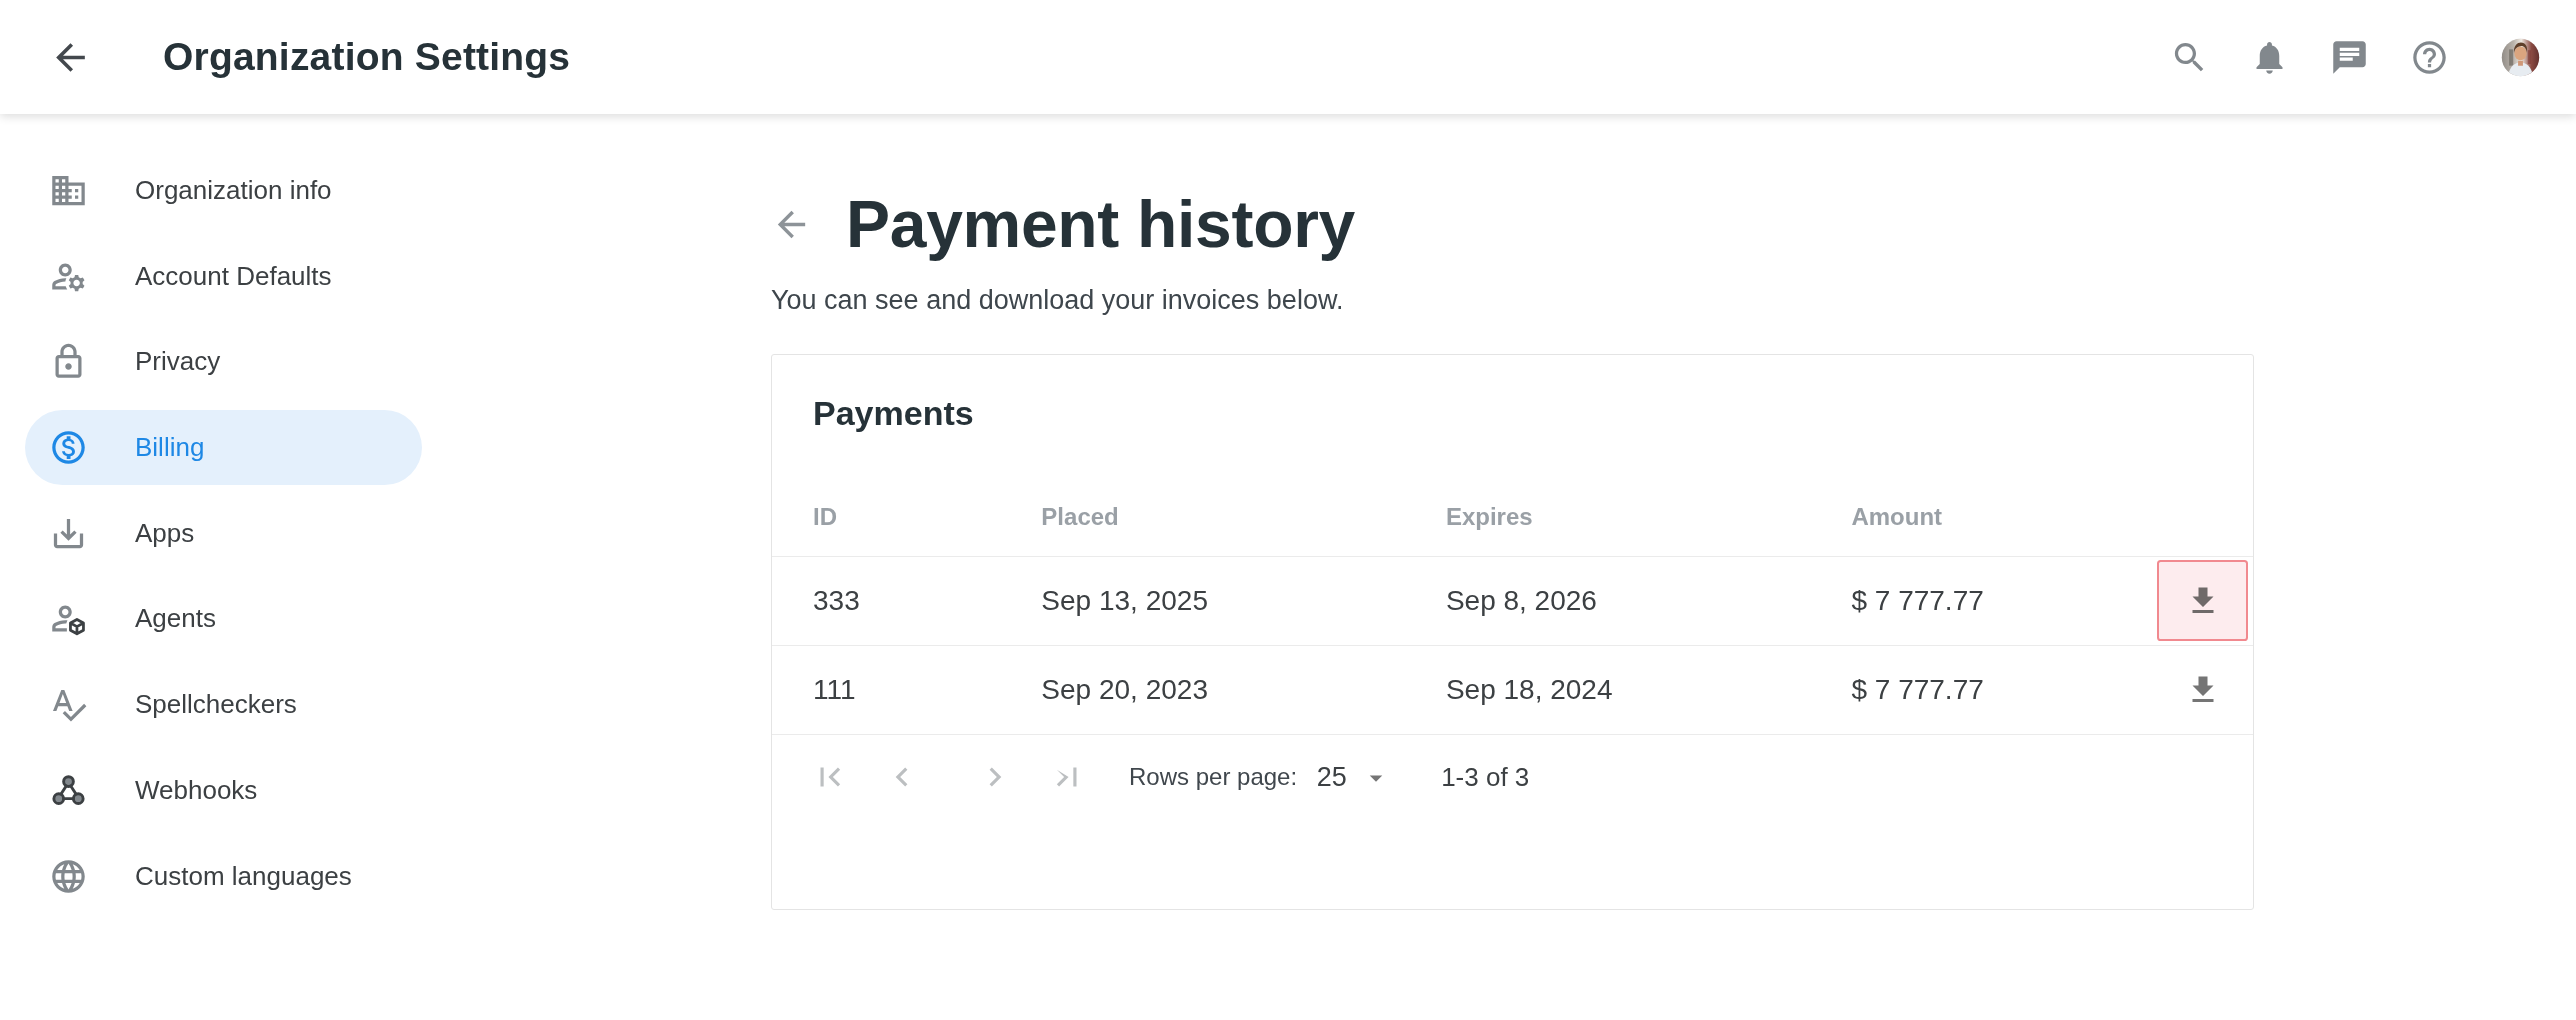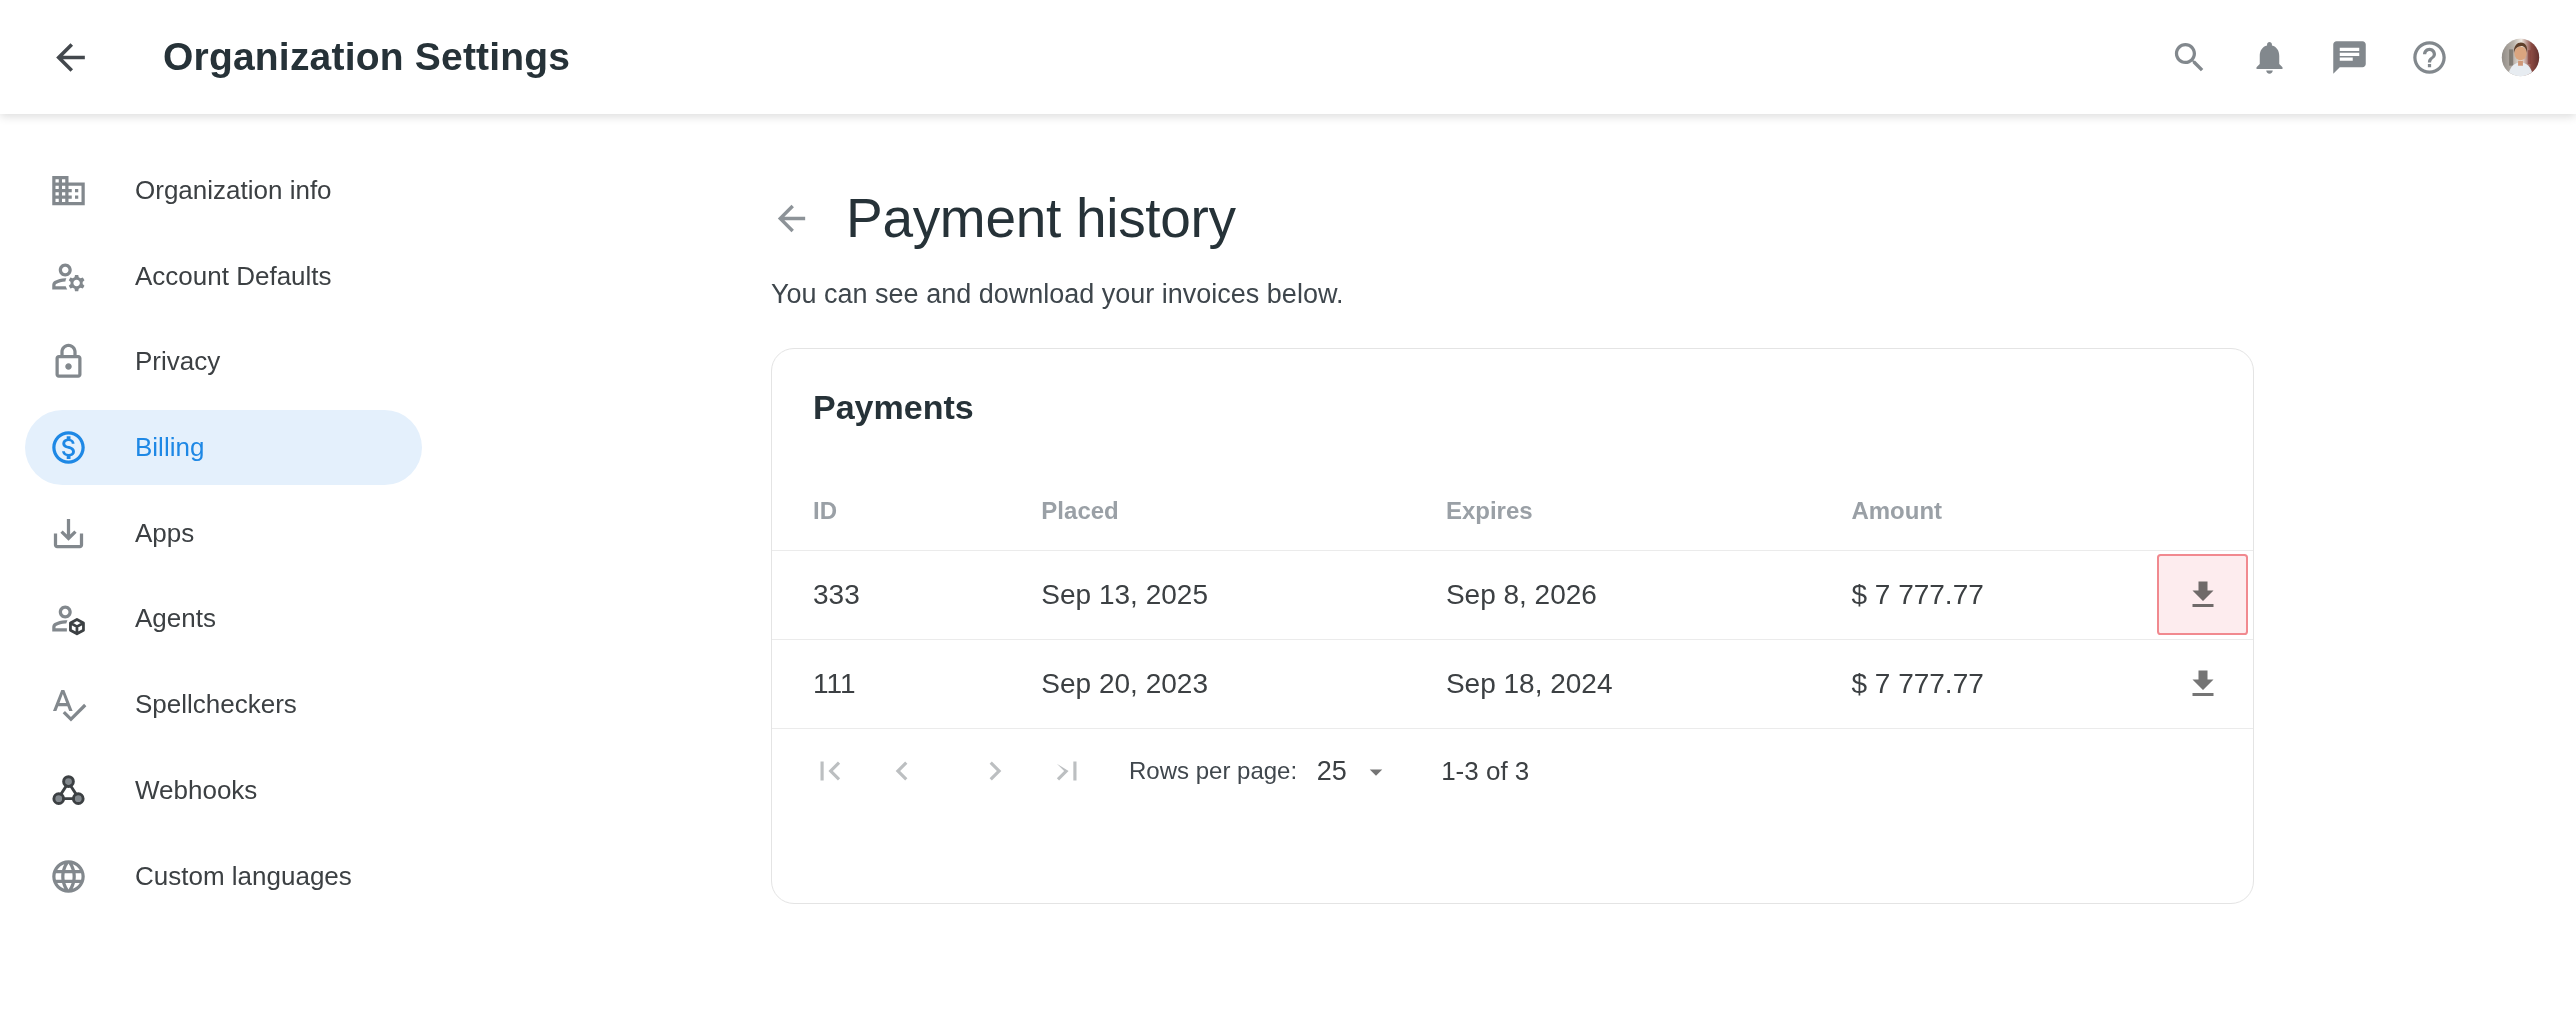--- a/index.html
+++ b/index.html
@@ -43,27 +43,27 @@
   .nav-item .nav-icon svg{width:39px;height:39px;fill:var(--icon-gray);}
   .nav-item .nav-label{font-size:26px;font-weight:500;color:var(--text-body);white-space:nowrap;}
   .nav-item.active{background:var(--active-item-bg);}
   .nav-item.active .nav-icon svg{fill:var(--accent-blue);}
   .nav-item.active .nav-label{color:var(--accent-blue);}
 
   
   .main{flex:1;padding:72px 0 0 324px;}
   .main-heading{display:flex;align-items:center;gap:34px;}
   .main-back svg{width:41px;height:41px;fill:#8d9398;}
-  .main-title{font-size:55px;font-weight:400;color:var(--text-dark);letter-spacing:-0.3px;}
-  .main-subtitle{margin-top:29px;font-size:27px;color:#3e464c;}
+  .main-title{font-size:66px;font-weight:700;color:var(--text-dark);letter-spacing:-0.3px;}
+  .main-subtitle{margin-top:23px;font-size:27px;color:#3e464c;}
 
   
   .card{
     margin-top:38px;width:1483px;height:556px;background:#fff;
-    border:1.8px solid #e4e4e4;border-radius:23px;overflow:hidden;
+    border:1.8px solid #e4e4e4;border-radius:3px;overflow:hidden;
   }
   .card-title{padding:39px 41px 0 41px;font-size:34px;font-weight:700;color:var(--text-dark);height:86px;}
   table{width:100%;border-collapse:collapse;table-layout:fixed;}
   col.c1{width:269px;} col.c2{width:404px;} col.c3{width:405px;} col.c4{width:301px;} col.c5{width:100px;}
   th{height:115px;text-align:left;font-weight:700;font-size:24px;color:var(--text-muted);
      vertical-align:middle;padding-top:38px;border-bottom:1.8px solid var(--divider);}
   th.first, td.first{padding-left:41px;}
   td{height:89px;font-size:28px;color:var(--text-body);vertical-align:middle;}
   tbody tr + tr td{border-top:1.8px solid var(--divider);}
   td.action{text-align:center;}

